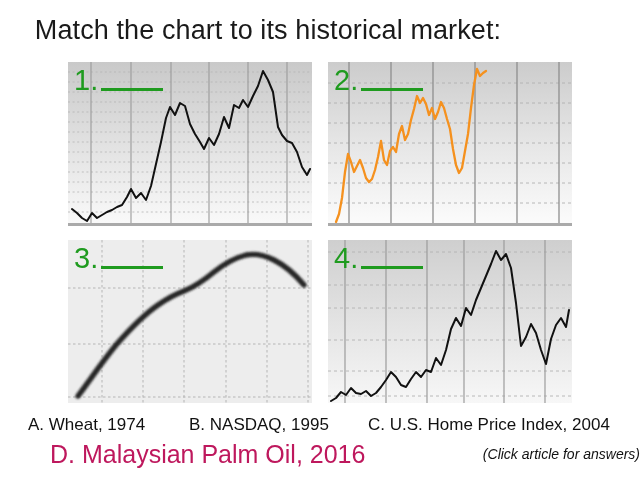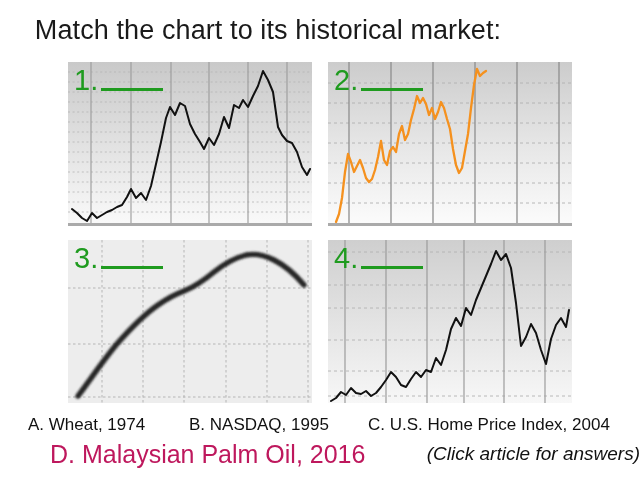--- a/index.html
+++ b/index.html
@@ -117,21 +117,21 @@
   #answer-d {
     left: 14px;
     color: #be185d;
     font-size: 25px;
     margin-left: 24px;
   }
   #answer-hint {
     right: 12px;
     left: auto;
     font-style: italic;
-    font-size: 19px;
+    font-size: 14px;
     color: #111111;
   }
 </style>
 </head>
 <body>
 
 <div id="page-title">Match the chart to its historical market:</div>
 
 <div id="charts-grid">
 

